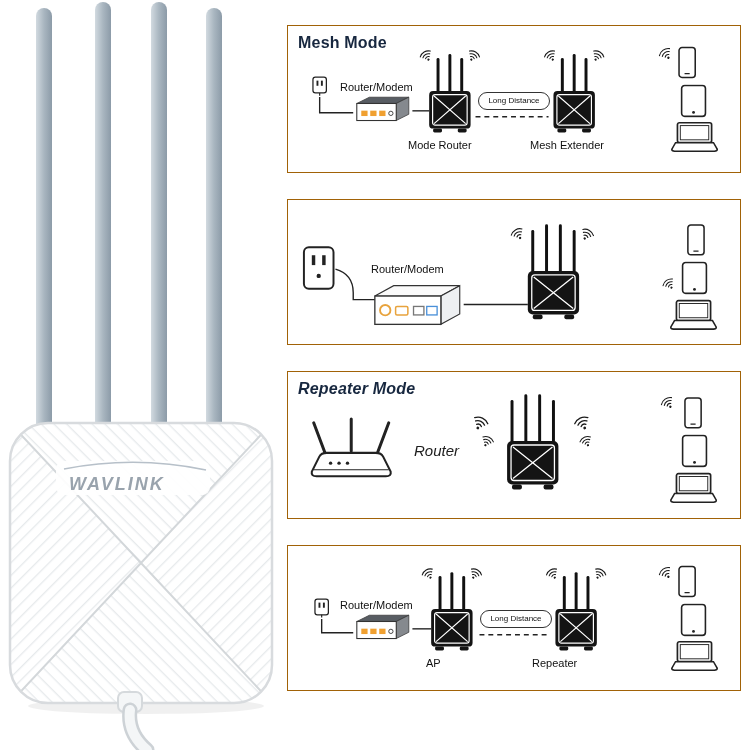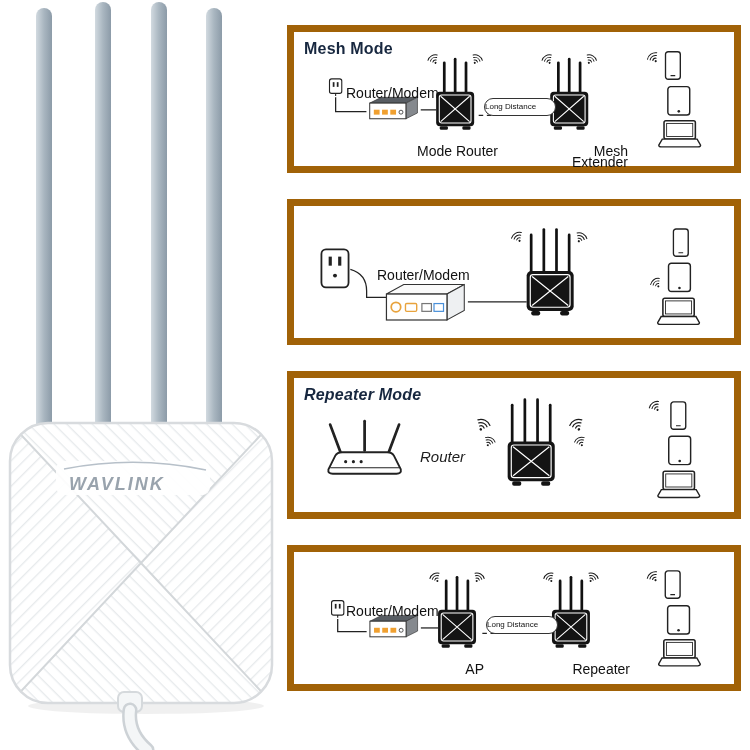--- a/index.html
+++ b/index.html
@@ -1,31 +1,31 @@
 <!DOCTYPE html>
 <html><head>
 <meta charset="utf-8">
 <style>
   * { box-sizing: border-box; margin: 0; padding: 0; }
   html,body { width: 750px; height: 750px; background: #ffffff; font-family: "Liberation Sans", sans-serif; }
   .stage { position: relative; width: 750px; height: 750px; background: #fff; overflow: hidden; }
   .device-art { position: absolute; left: 0; top: 0; }
   .logo-text { font-style: italic; font-weight: bold; font-size: 18px; letter-spacing: 2px; fill: #99a3ad;
                font-family: "Liberation Sans", sans-serif; }
-  .panel { position: absolute; left: 287px; width: 454px; background: #fff; border: 7px solid #a16207; }
+  .panel { position: absolute; left: 287px; width: 454px; background: #fff; border: 1px solid #a16207; }
   .p1 { top: 25px;  height: 148px; }
   .p2 { top: 199px; height: 146px; }
   .p3 { top: 371px; height: 148px; font-style: italic; }
   .p4 { top: 545px; height: 146px; }
   .ptitle { position: absolute; left: 10px; top: 8px; font-size: 16px; font-weight: 700; color: #17273f; letter-spacing: .2px; }
   .diagram { position: absolute; left: 0; top: 0; width: 100%; height: 100%; }
-  .lbl { position: absolute; font-size: 14px; color: #111; text-align: right; line-height: 11px; }
+  .lbl { position: absolute; font-size: 11px; color: #111; text-align: left; line-height: 11px; }
   .lbl-lg { position: absolute; font-size: 15px; color: #1d1d1d; margin-left: 8px; }
   .pill { position: absolute; font-size: 8px; color: #111; border: 1px solid #333; border-radius: 10px;
-          background: #fff; height: 18px; line-height: 16px; }
+          background: #fff; text-align: center; height: 18px; line-height: 16px; }
   .wire { fill: none; stroke: #222; stroke-width: 1.4; }
   .dash { stroke-dasharray: 5 4; }
 </style>
 </head>
 <body>
 
 <svg width="0" height="0" style="position:absolute" aria-hidden="true">
   <defs>
     <symbol id="i-wifi" viewBox="0 0 24 18">
       <circle cx="12" cy="16" r="1.7" fill="#1c1c1c"></circle>

